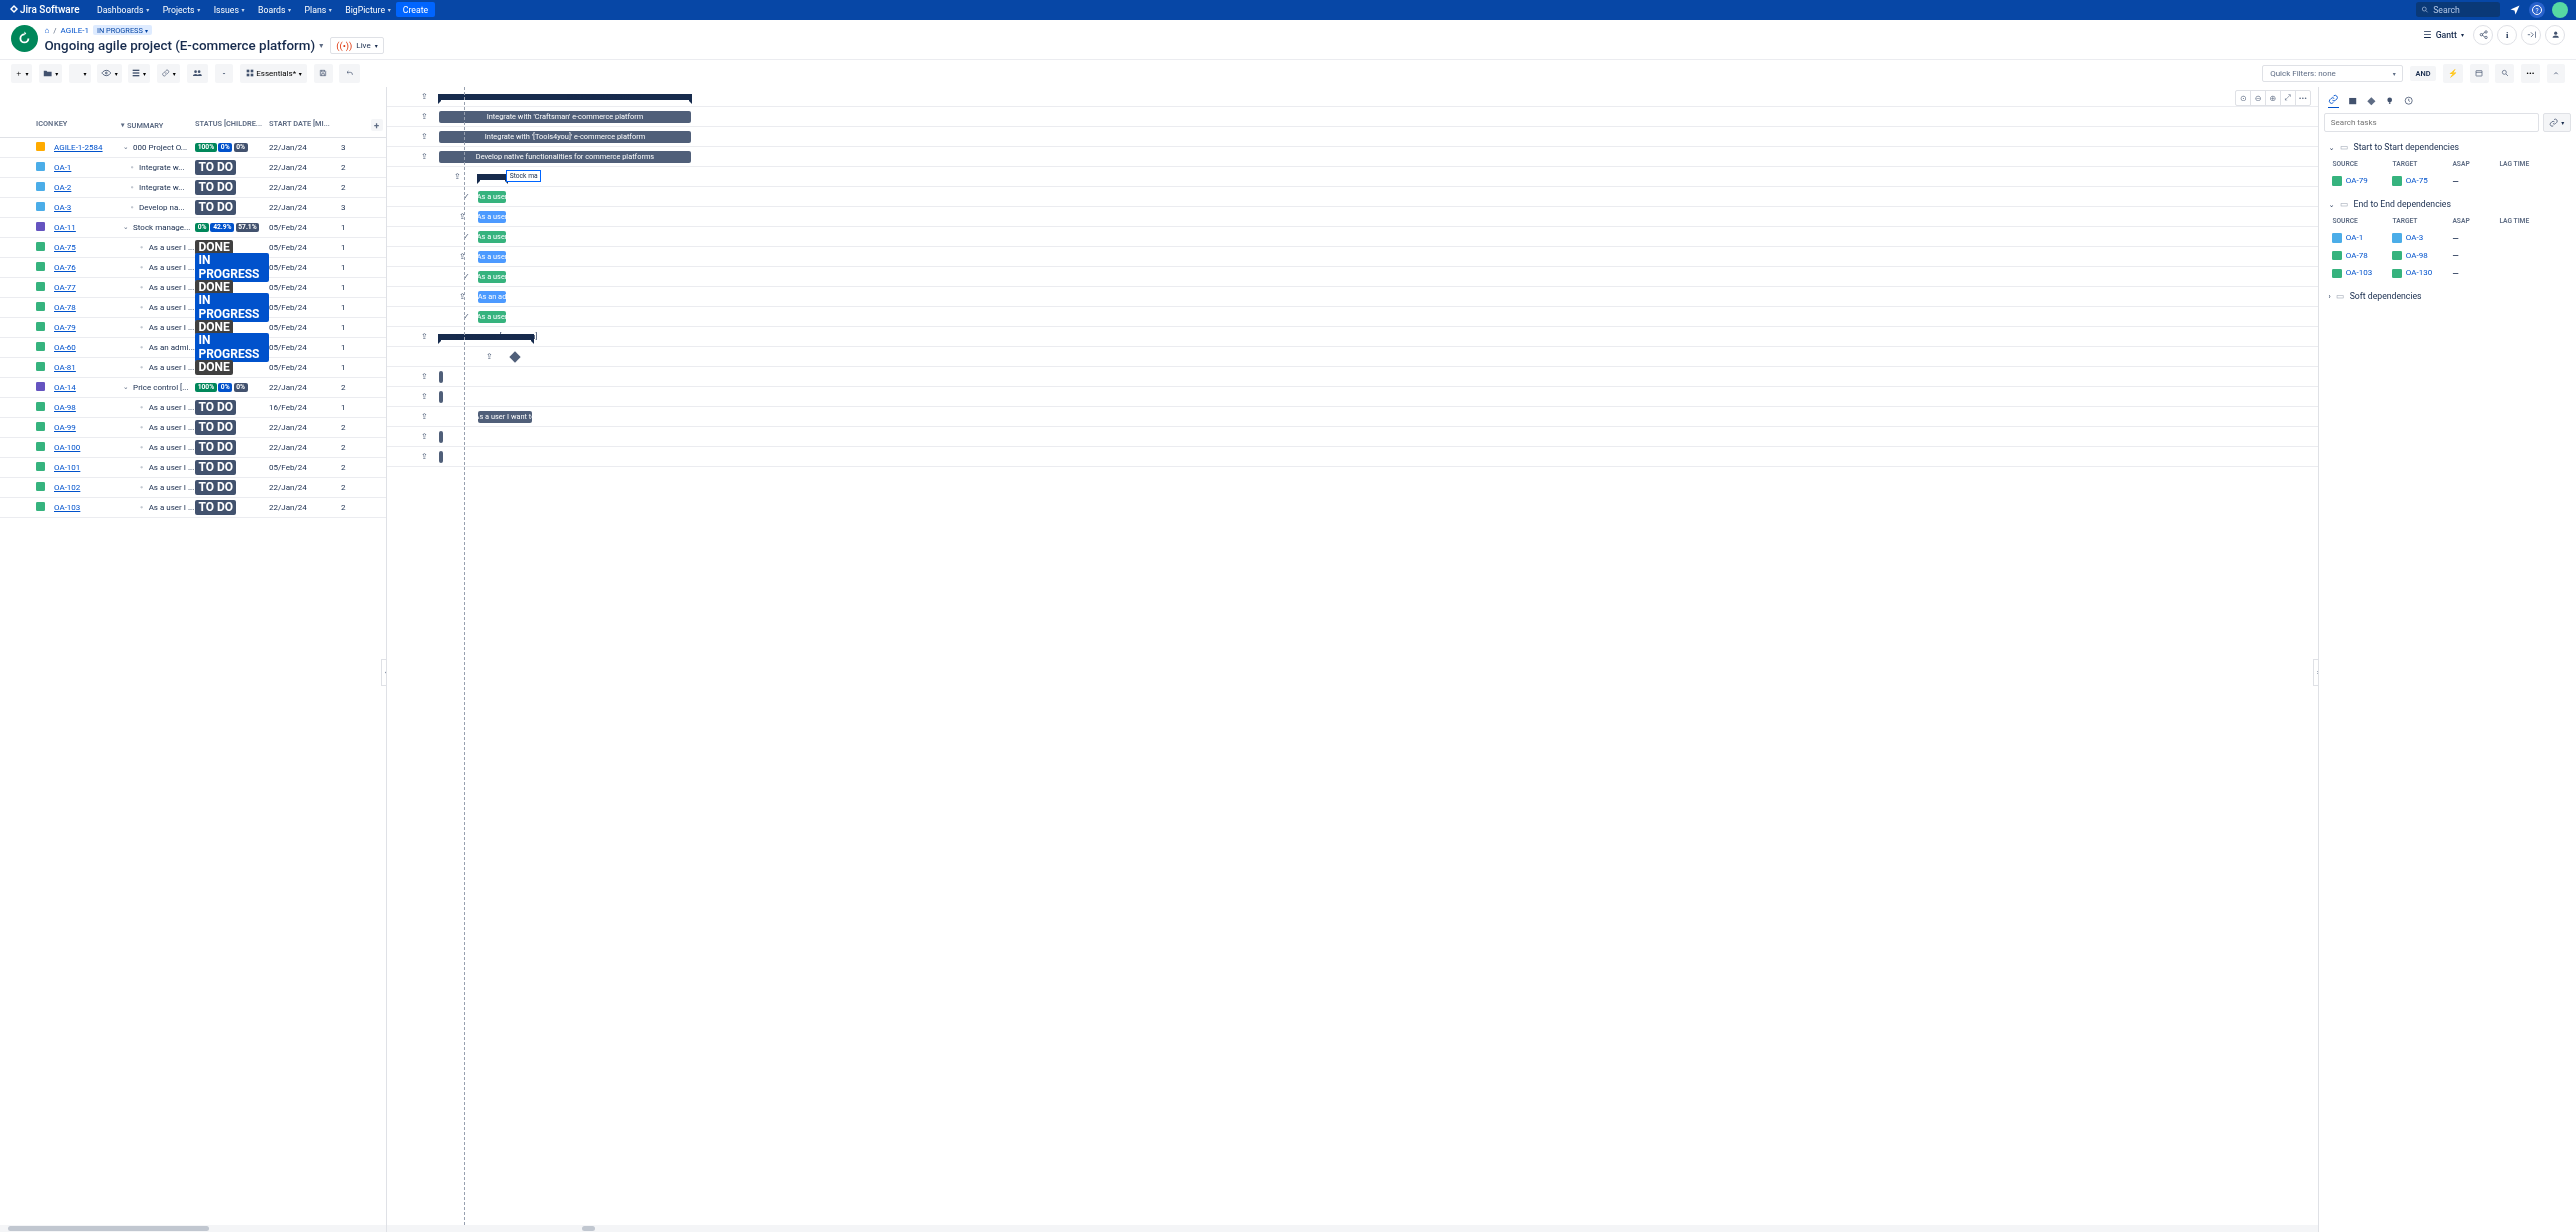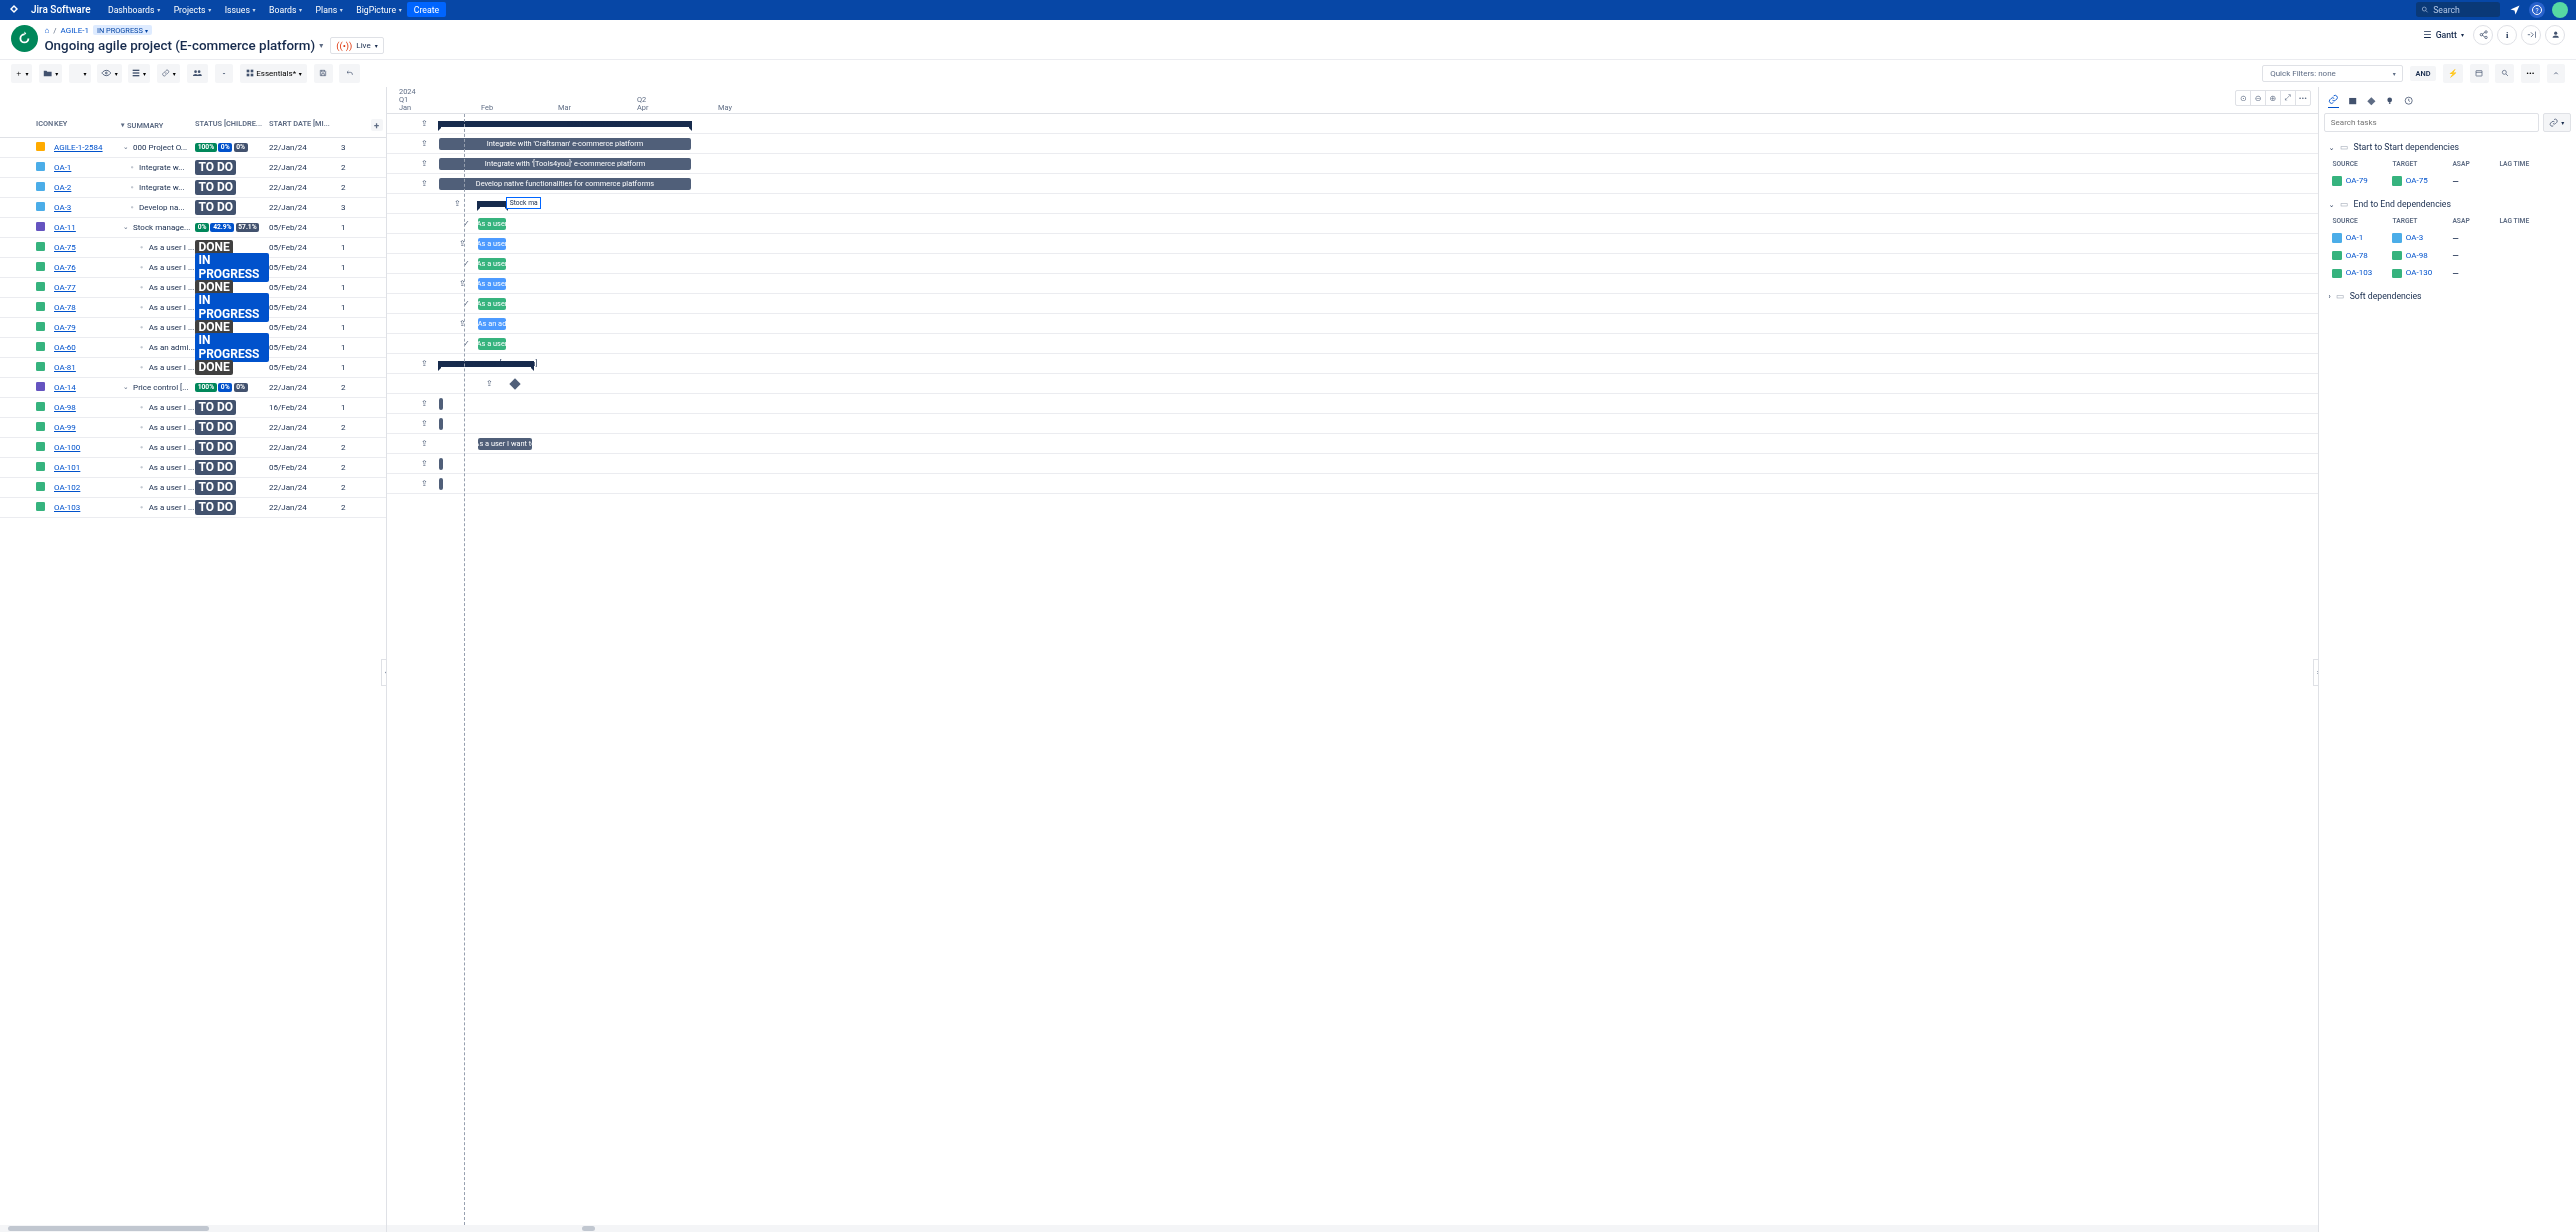--- a/index.html
+++ b/index.html
@@ -1,18 +1,18 @@
 <!DOCTYPE html>
 <html style="font-size:10.7px"><head>
 <meta charset="utf-8">
 <style>
 *{box-sizing:border-box;margin:0;padding:0;font-family:-apple-system,BlinkMacSystemFont,"Segoe UI",Roboto,sans-serif}
 body{font-size:8.7px;color:#172B4D;overflow:hidden;height:100vh;display:flex;flex-direction:column}
 .top-nav{background:#0747A6;height:19.5px;display:flex;align-items:center;padding:0 8px;color:#fff;flex-shrink:0}
-.logo{display:flex;align-items:center;gap:11px;font-size:10px;font-weight:500;margin-right:12px}
+.logo{display:flex;align-items:center;gap:0;font-size:10px;font-weight:500;margin-right:12px}
 .logo svg{width:12px;height:12px;fill:#fff}
 .nav-items{display:flex;gap:2.7px}
 .nav-item{padding:2.7px 5.4px;display:flex;align-items:center;gap:2.7px;cursor:pointer;font-size:8.7px}
 .nav-item::after{content:"▾";font-size:6px;opacity:0.8}
 .create-btn{background:#0065FF;padding:2.7px 6.7px;border-radius:2px;cursor:pointer;font-size:8.7px}
 .nav-right{margin-left:auto;display:flex;align-items:center;gap:6.7px}
 .search-box{background:#0a3977;border-radius:2.7px;padding:2.7px 5.4px;display:flex;align-items:center;gap:4px;width:84px}
 .search-box input{background:none;border:none;outline:none;color:#fff;font-size:8.7px;width:100%}
 .search-box input::placeholder{color:#b3c7e6}
 .nav-icon{width:16px;height:16px;display:flex;align-items:center;justify-content:center;cursor:pointer;border-radius:50%}
@@ -520,30 +520,20 @@
   </div>
 
   <div class="timeline-panel">
     <div class="timeline-toolbar">
       <div class="tl-btn">⊙</div>
       <div class="tl-btn">⊖</div>
       <div class="tl-btn">⊕</div>
       <div class="tl-btn">⤢</div>
       <div class="tl-btn">•••</div>
     </div>
-    <div class="timeline-header">
-      <div class="year-label">2024</div>
-      <div class="q-label" style="left:12px">Q1</div>
-      <div class="q-label" style="left:250px">Q2</div>
-      <div class="month-label" style="left:12px">Jan</div>
-      <div class="month-label" style="left:94px">Feb</div>
-      <div class="month-label" style="left:171px">Mar</div>
-      <div class="month-label" style="left:250px">Apr</div>
-      <div class="month-label" style="left:331px">May</div>
-    </div>
     <div class="timeline-body" id="timeline-body">
       <div class="today-line" style="left:77px"></div>
     <div class="tl-row">
           <span class="scroll-icon">⇪</span>
           <div class="gantt-summary" style="left:52px;width:252px"></div>
           <div class="gantt-label" style="left:180px">000 Project Objectives</div>
         </div>
         <div class="tl-row">
           <span class="scroll-icon">⇪</span>
           <div class="gantt-bar epic" style="left:52px;width:252px">Integrate with 'Craftsman' e-commerce platform</div>

